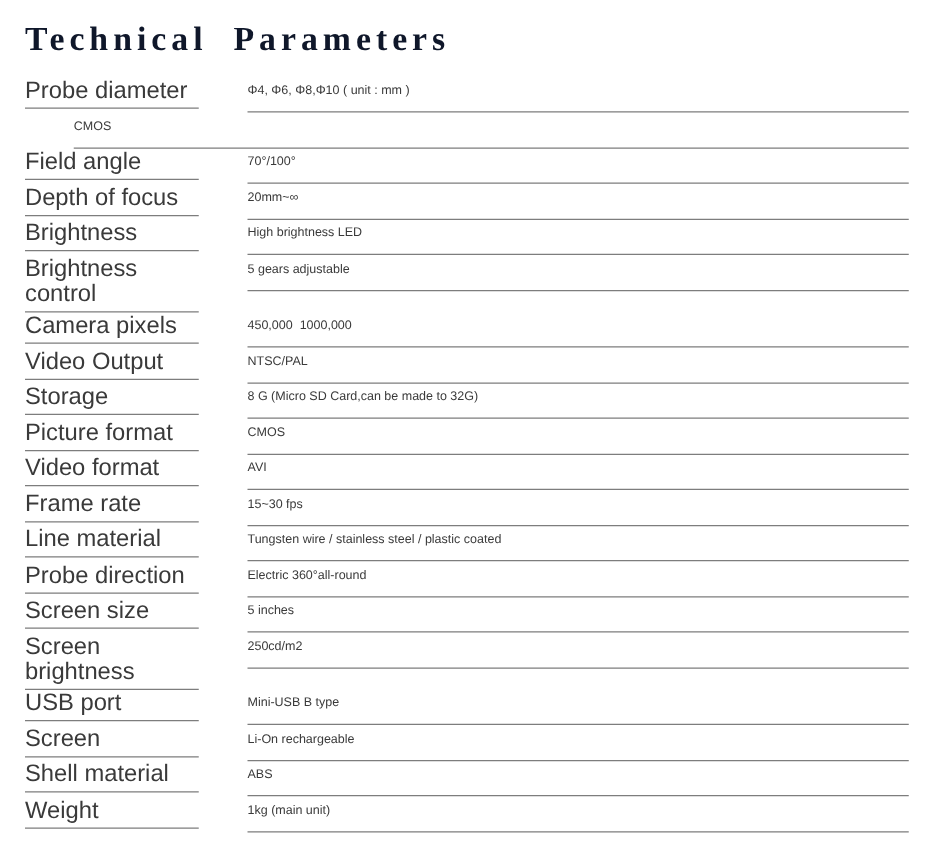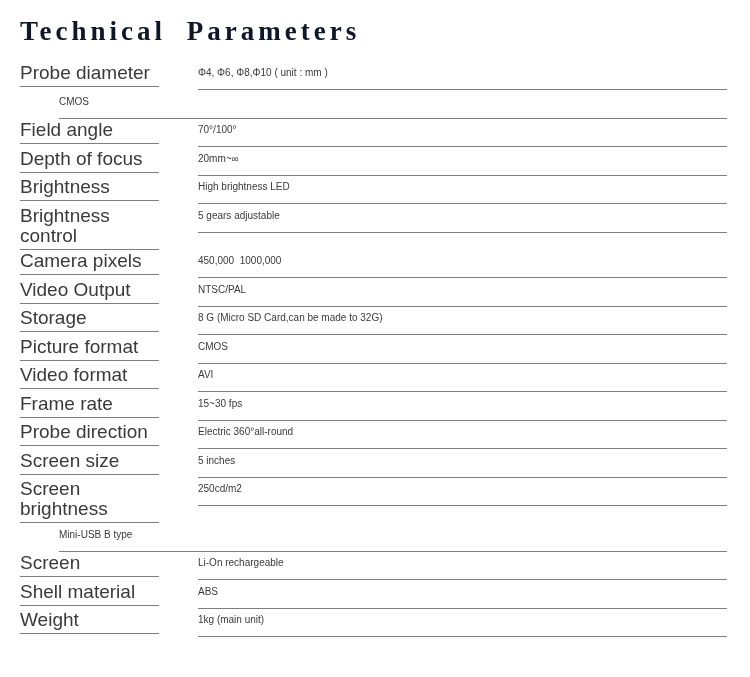--- a/index.html
+++ b/index.html
@@ -105,32 +105,37 @@
     </div>
     <div class="row">
       <div class="cell label">Video format</div>
       <div class="cell value">AVI</div>
     </div>
     <div class="row">
       <div class="cell label">Frame rate</div>
       <div class="cell value">15~30 fps</div>
     </div>
     <div class="row">
+      <div class="cell label">Line material</div>
+      <div class="cell value">Tungsten wire / stainless steel / plastic coated</div>
+    </div>
+    <div class="row">
       <div class="cell label">Probe direction</div>
       <div class="cell value">Electric 360°all-round</div>
     </div>
     <div class="row">
       <div class="cell label">Screen size</div>
       <div class="cell value">5 inches</div>
     </div>
     <div class="row">
       <div class="cell label">Screen brightness</div>
       <div class="cell value">250cd/m2</div>
     </div>
     <div class="row">
+      <div class="cell label">USB port</div>
       <div class="cell value">Mini-USB B type</div>
     </div>
     <div class="row">
       <div class="cell label">Screen</div>
       <div class="cell value">Li-On rechargeable</div>
     </div>
     <div class="row">
       <div class="cell label">Shell material</div>
       <div class="cell value">ABS</div>
     </div>

